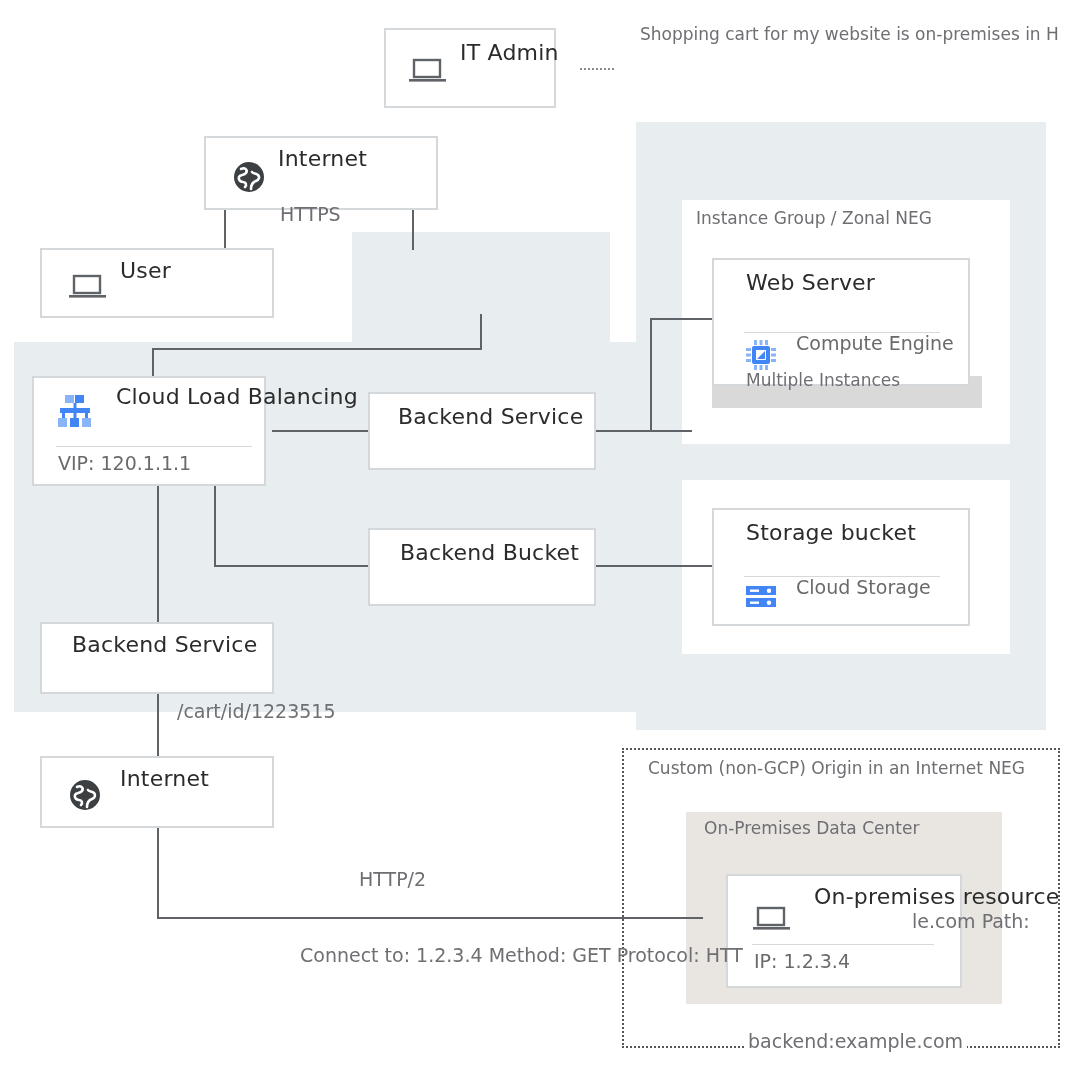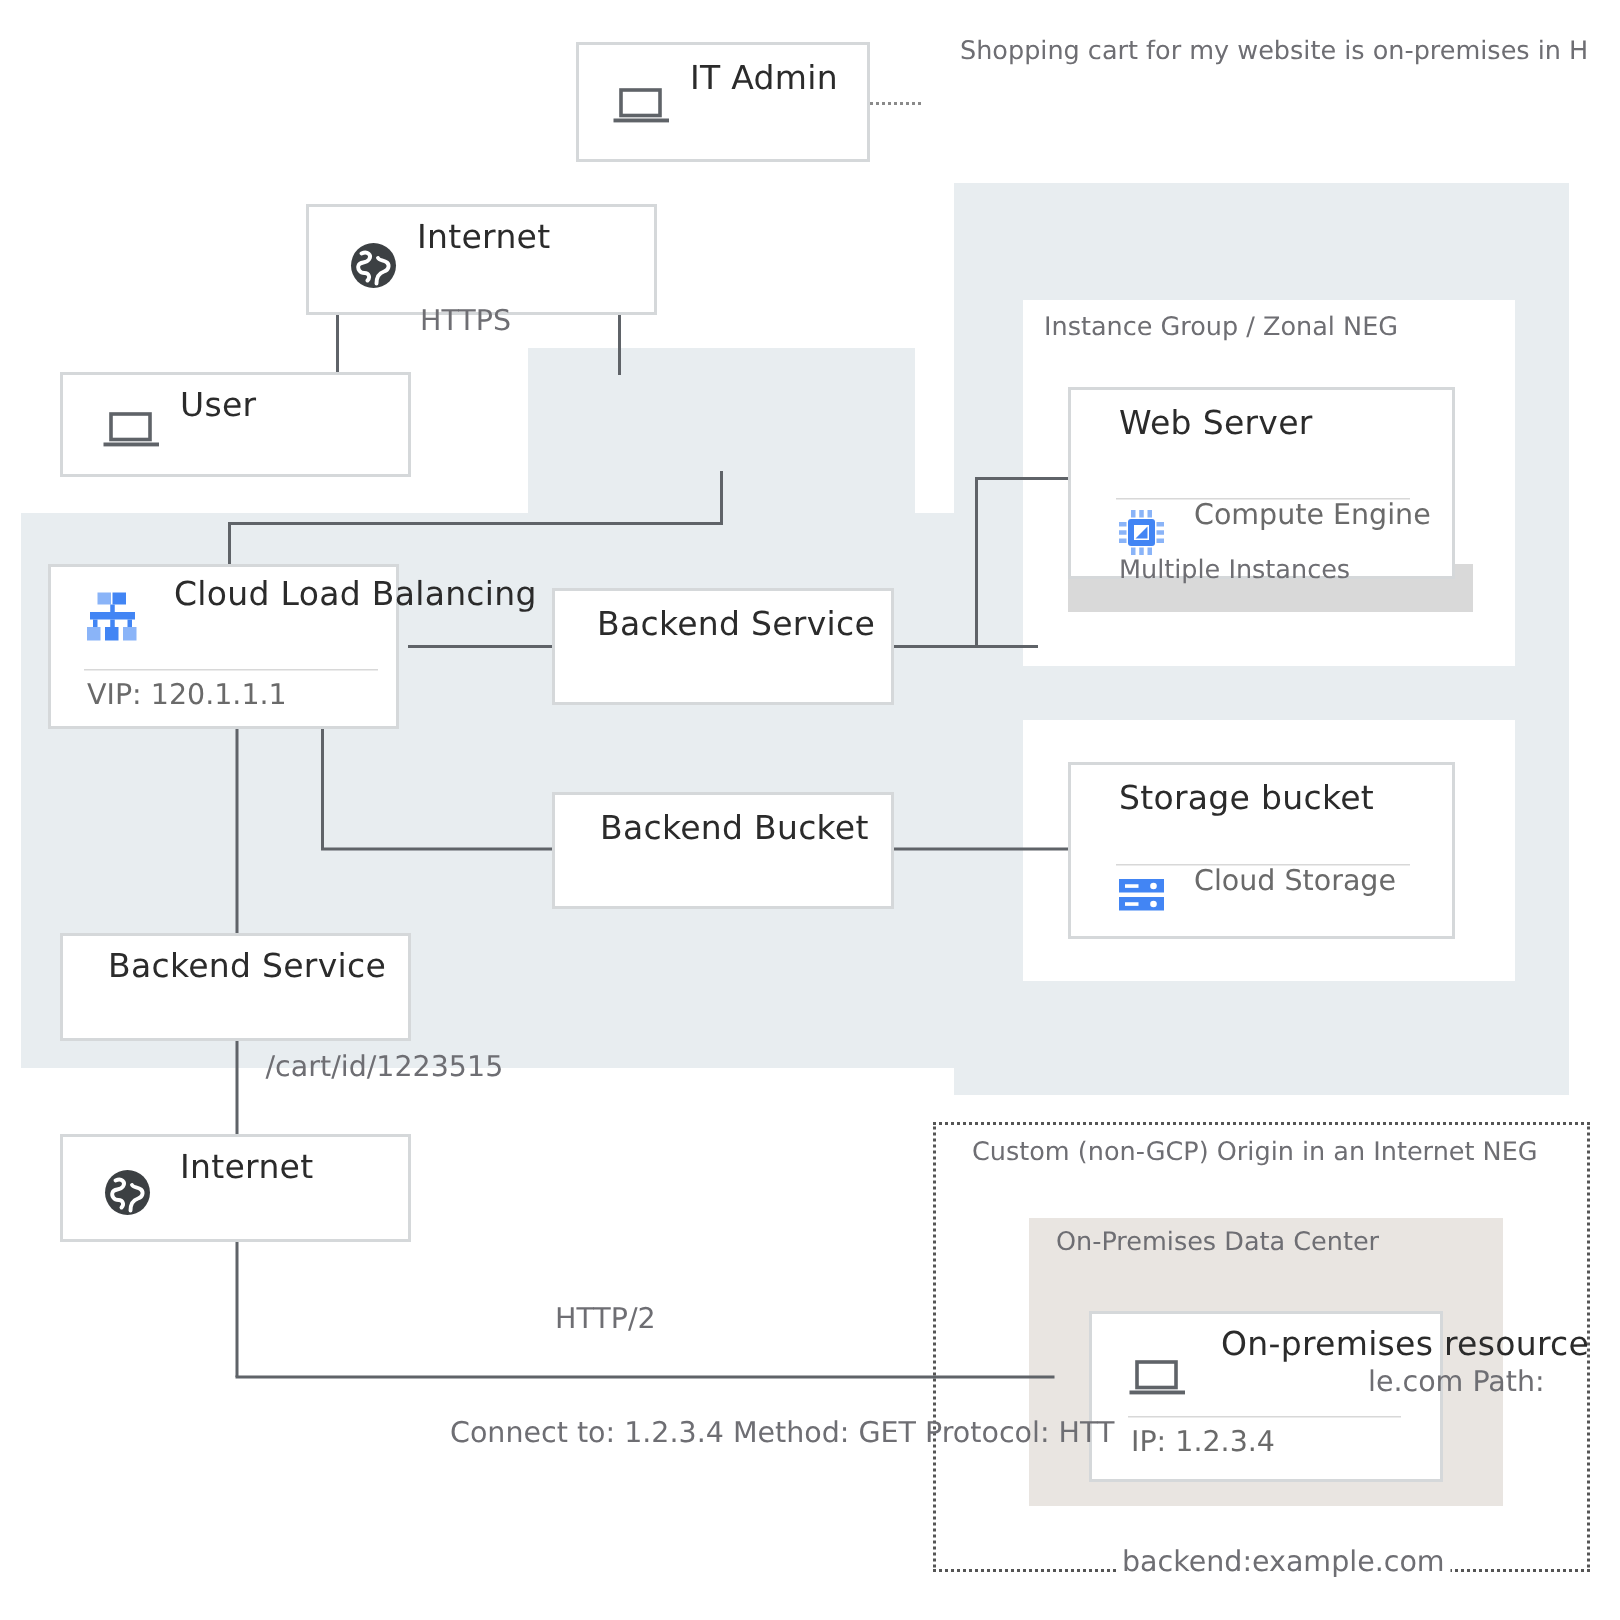--- a/index.html
+++ b/index.html
@@ -138,21 +138,21 @@
 
   <div class="line-v" style="left:157px; top:690px; height:66px;"></div>
 
   <div class="line-v" style="left:157px; top:828px; height:90px;"></div>
   <div class="line-h" style="left:157px; top:917px; width:546px;"></div>
 
   <div class="dots" style="left:580px; top:68px; width:34px;"></div>
 
   <div class="label" style="left:640px; top:24px; font-size:17px;">Shopping cart for my website is on-premises in H</div>
 
-  <div class="node" style="left:384px; top:28px; width:196px; height:80px;">
+  <div class="node" style="left:384px; top:28px; width:172px; height:80px;">
     <svg class="icon" style="left:22px; top:26px;" width="40" height="30" viewBox="0 0 40 30">
       <rect x="6" y="4" width="26" height="17" fill="#ffffff" stroke="#5f6368" stroke-width="2.4"></rect>
       <rect x="1" y="23" width="37" height="2.6" fill="#5f6368"></rect>
     </svg>
     <div class="node-title" style="left:74px; top:10px; font-size:22px;">IT Admin</div>
   </div>
 
 
   <div class="label" style="left:696px; top:208px; font-size:17px;">Instance Group / Zonal NEG</div>
 
@@ -251,21 +251,21 @@
 
   <div class="node" style="left:40px; top:756px; width:234px; height:72px;">
     <svg class="icon" style="left:26px; top:20px;" width="34" height="34" viewBox="0 0 34 34">
       <circle cx="17" cy="17" r="15" fill="#3c4043"></circle>
       <path d="M9 9 C13 7 16 10 14 13 C12 16 8 14 7 17 C6.2 19.4 8 22 11 22 C14 22 15 25 13 27" fill="none" stroke="#ffffff" stroke-width="2.6" stroke-linecap="round"></path>
       <path d="M19 29 C19 25 21 22 24 21 C27 20 28 17 26 15 C24 13 21 14 20 12" fill="none" stroke="#ffffff" stroke-width="2.6" stroke-linecap="round"></path>
     </svg>
     <div class="node-title" style="left:78px; top:8px; font-size:22px;">Internet</div>
   </div>
 
-  <div class="label" style="left:370px; top:868px; font-size:19px;">HTTP/2</div>
+  <div class="label" style="left:359px; top:868px; font-size:19px;">HTTP/2</div>
 
   <div class="label" style="left:648px; top:758px; font-size:17px;">Custom (non-GCP) Origin in an Internet NEG</div>
 
   <div class="label" style="left:704px; top:818px; font-size:17px;">On-Premises Data Center</div>
 
   <div class="node" style="left:726px; top:874px; width:236px; height:114px;">
     <div class="node-title" style="left:86px; top:8px; font-size:22px;">On-premises resource</div>
     <svg class="icon" style="left:24px; top:28px;" width="40" height="30" viewBox="0 0 40 30">
       <rect x="6" y="4" width="26" height="17" fill="#ffffff" stroke="#5f6368" stroke-width="2.4"></rect>
       <rect x="1" y="23" width="37" height="2.6" fill="#5f6368"></rect>

